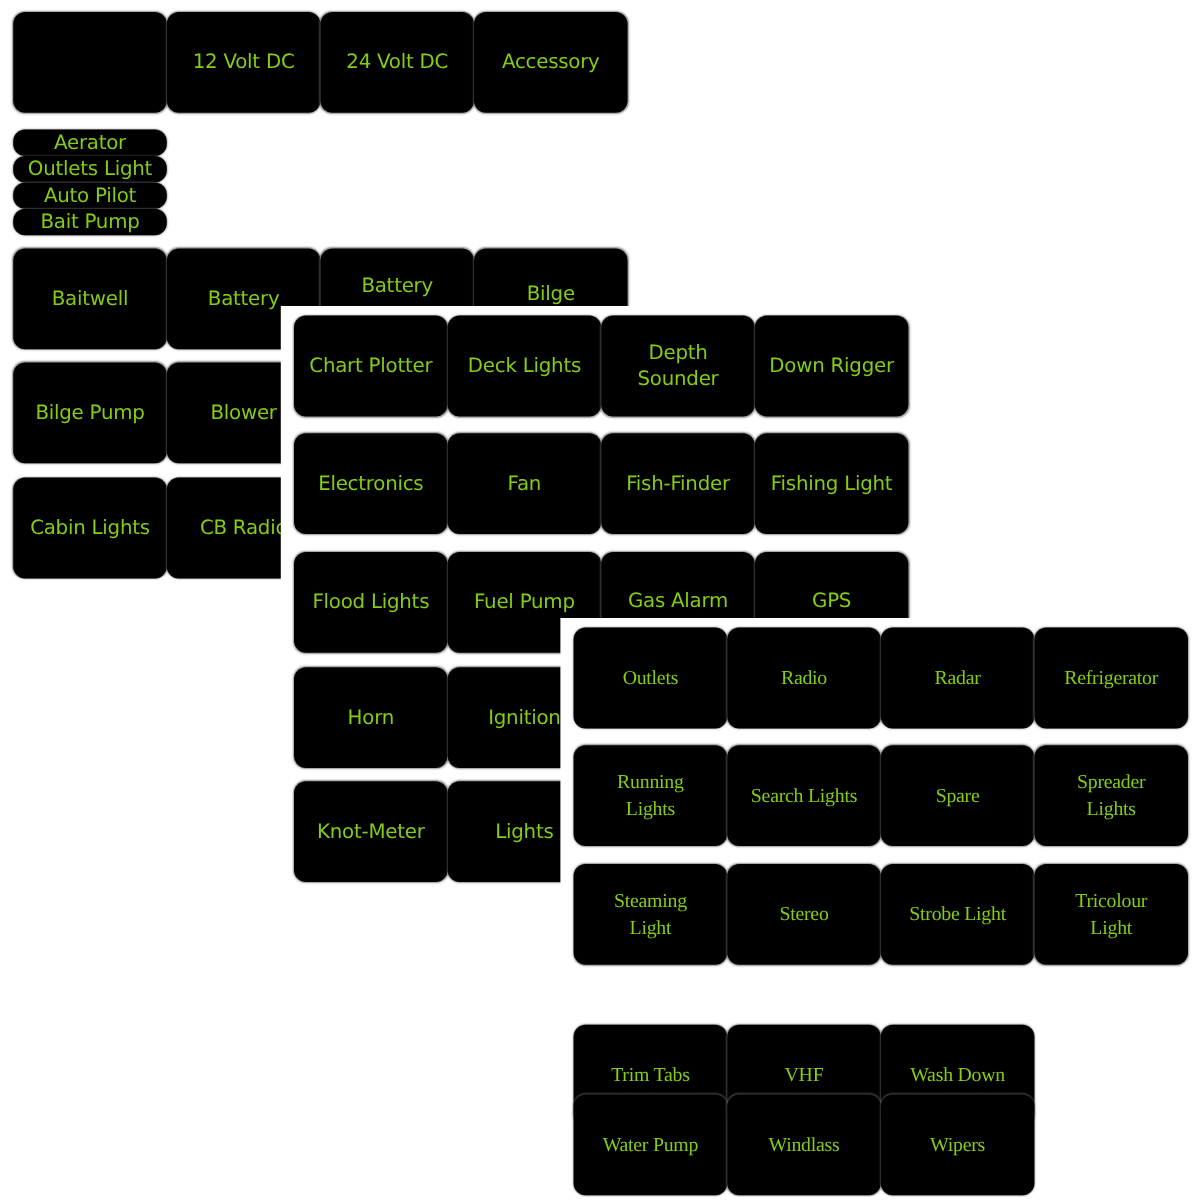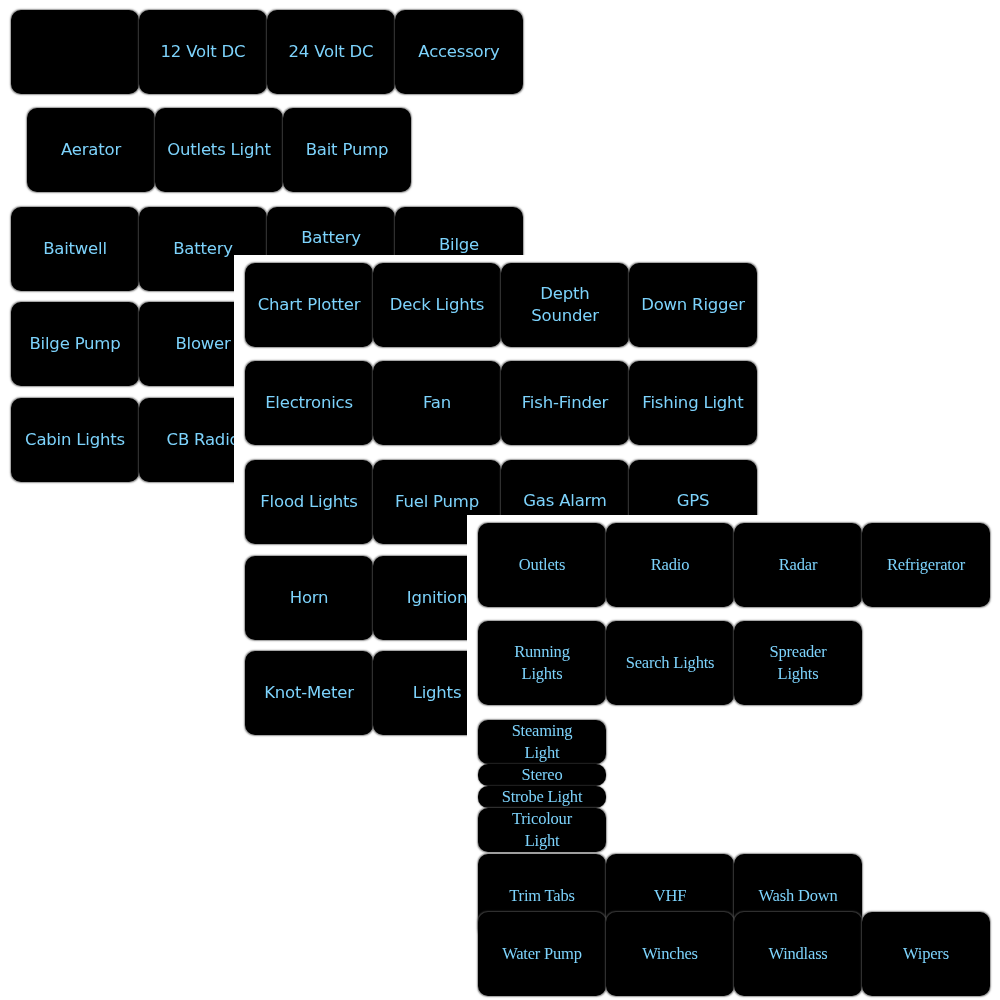--- a/index.html
+++ b/index.html
@@ -2,42 +2,43 @@
 <html><head>
 <meta charset="utf-8">
 <style>
   html, body { margin: 0; padding: 0; background: #ffffff; }
   body { width: 1000px; height: 1000px; position: relative; overflow: hidden;
          font-family: "DejaVu Sans", "Liberation Sans", sans-serif; }
   .sheet { position: absolute; background: #ffffff; }
   .row { position: absolute; height: 84px; display: flex; }
   .label {
     width: 128px; height: 84px; box-sizing: border-box;
-    background: #000000; color: #7dd3fc;
+    background: #000000; color: #84cc16;
     border-radius: 10px;
     box-shadow: 0 0 1.5px 0.5px rgba(90,90,90,0.65);
     display: flex; align-items: center; justify-content: center;
     text-align: center; font-size: 16.5px; line-height: 22px;
     letter-spacing: -0.2px; padding: 0 8px; cursor: pointer;
     white-space: pre-line;
   }
 </style>
 </head>
 <body>
 
 <div class="sheet" style="left:0;top:0;width:534px;height:492px;background:transparent;">
   <div class="row" style="left:11px;top:10px;">
     <div class="label"></div>
     <div class="label">12 Volt DC</div>
     <div class="label">24 Volt DC</div>
     <div class="label">Accessory</div>
   </div>
-  <div class="row" style="left:27px;top:108px;">
+  <div class="row" style="left:11px;top:108px;flex-direction:column;">
     <div class="label">Aerator</div>
     <div class="label">Outlets Light</div>
+    <div class="label">Auto Pilot</div>
     <div class="label">Bait Pump</div>
   </div>
   <div class="row" style="left:11px;top:207px;">
     <div class="label">Baitwell</div>
     <div class="label">Battery</div>
     <div class="label" style="align-items:flex-start;padding-top:20px;">Battery</div>
     <div class="label" style="align-items:flex-start;padding-top:27px;">Bilge</div>
   </div>
   <div class="row" style="left:11px;top:302px;">
     <div class="label">Bilge Pump</div>
@@ -91,35 +92,35 @@
   <div class="row" style="left:11px;top:8px;">
     <div class="label">Outlets</div>
     <div class="label">Radio</div>
     <div class="label">Radar</div>
     <div class="label">Refrigerator</div>
   </div>
   <div class="row" style="left:11px;top:106px;">
     <div class="label">Running
 Lights</div>
     <div class="label">Search Lights</div>
+    <div class="label">Spare</div>
     <div class="label">Spreader
 Lights</div>
   </div>
-  <div class="row" style="left:11px;top:205px;flex-direction:column;">
+  <div class="row" style="left:11px;top:205px;">
     <div class="label">Steaming
 Light</div>
     <div class="label">Stereo</div>
     <div class="label">Strobe Light</div>
     <div class="label">Tricolour
 Light</div>
   </div>
   <div class="row" style="left:11px;top:301px;margin-top:38px;">
     <div class="label">Trim Tabs</div>
     <div class="label">VHF</div>
     <div class="label">Wash Down</div>
   </div>
   <div class="row" style="left:11px;top:397px;">
     <div class="label">Water Pump</div>
-    <div class="label">Winches</div>
     <div class="label">Windlass</div>
     <div class="label">Wipers</div>
   </div>
 </div>
 
 </body></html>

